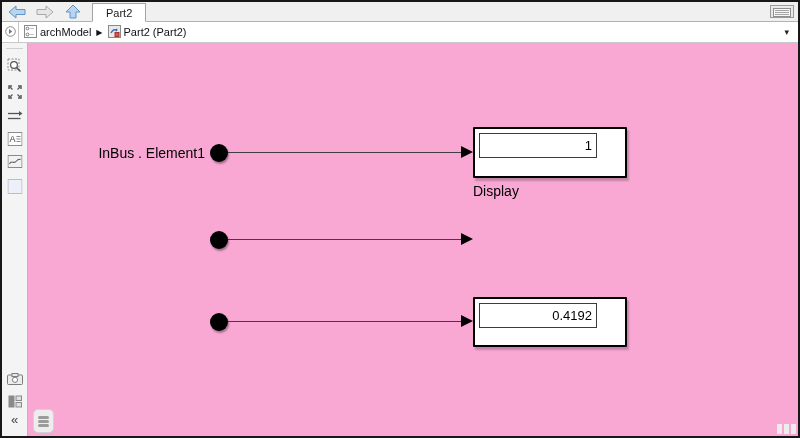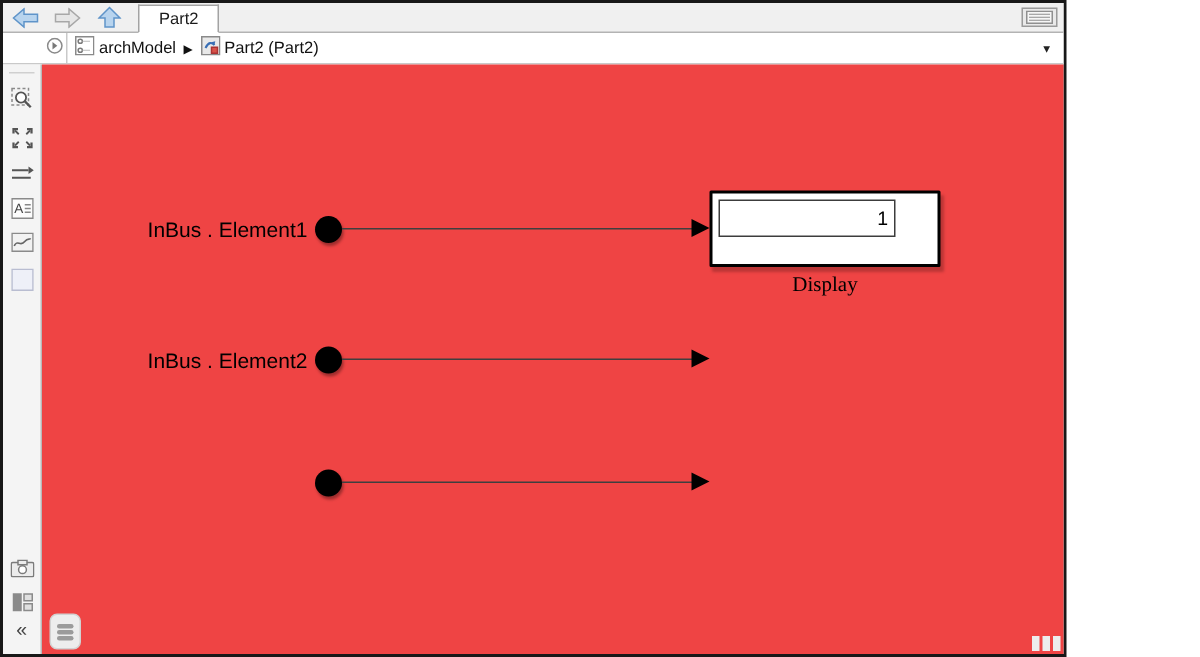--- a/index.html
+++ b/index.html
@@ -1,20 +1,20 @@
 <!DOCTYPE html>
 <html><head>
 <meta charset="utf-8">
 <style>
   * { box-sizing: border-box; margin: 0; padding: 0; }
   html,body { width: 800px; height: 438px; }
   body { font-family: "Liberation Sans", sans-serif; background: #fff; }
 
   .window {
-    width: 711px; height: 438px;
+    width: 800px; height: 438px;
     border: 2px solid #181818;
     display: flex; flex-direction: column;
     background: #fff;
     position: relative;
   }
 
   
   .titlebar {
     height: 20px; flex: 0 0 20px;
     background: #f0f0f0;
@@ -41,21 +41,21 @@
     width: 24px; height: 13px;
     border: 1px solid #9a9a9a; background: #e9e9e9;
     display: flex; align-items: center; justify-content: center;
   }
 
   
   .breadcrumb-row {
     height: 21px; flex: 0 0 21px;
     background: #fff;
     border-bottom: 1px solid #c9c9c9;
-    display: flex; align-items: center; padding-left: 26px;
+    display: flex; align-items: center;
   }
   .explorer-toggle {
     width: 17px; align-self: stretch;
     border-right: 1px solid #c9c9c9;
     display: flex; align-items: center; justify-content: center;
   }
   .crumbs {
     display: flex; align-items: center;
     padding-left: 5px; gap: 4px;
     font-size: 11px; color: #111;
@@ -79,21 +79,21 @@
   }
   .sb-icon {
     position: absolute; left: 50%; transform: translateX(-50%);
     display: flex; align-items: center; justify-content: center;
     color: #5f5f5f;
   }
   .sb-icon svg { display: block; }
   .collapse-glyph { font-size: 13px; color: #444; line-height: 1; }
 
   .canvas {
-    flex: 1; position: relative; background: #ef4444; overflow: hidden;
+    flex: 1; position: relative; background: #f9a8d4; overflow: hidden;
   }
 
   
   .sig-label {
     position: absolute; left: 40px; width: 137px; height: 16px;
     text-align: right; font-size: 14px; color: #000; line-height: 16px;
     white-space: nowrap;
   }
   .sig-dot {
     position: absolute; width: 18px; height: 18px; border-radius: 50%;
@@ -115,21 +115,21 @@
     box-shadow: 2px 3px 2px rgba(0,0,0,0.22);
   }
   .display-inner {
     position: absolute; left: 4px; top: 4px; width: 118px;
     border: 1px solid #3c3c3c;
     display: flex; align-items: center; justify-content: flex-end;
     padding-right: 4px; font-size: 13px; color: #000;
   }
   .display-label {
     position: absolute; left: 445px; width: 154px; height: 16px;
-    text-align: center; font-size: 14px; color: #000; font-family: Liberation Serif, serif;
+    text-align: left; font-size: 14px; color: #000;
   }
 
   
   .data-badge {
     position: absolute; left: 5px; top: 366px;
     width: 21px; height: 24px;
     background: #ededed; border: 1px solid #d2d2d2; border-radius: 5px;
     display: flex; align-items: center; justify-content: center;
   }
   .stack-icon { display: flex; flex-direction: column; gap: 1px; }
@@ -295,28 +295,30 @@
 
       <div class="sig-label" style="top:102px">InBus . Element1</div>
       <div class="sig-dot" style="left:182px; top:101px"></div>
       <div class="sig-line" style="top:109px"></div>
       <div class="sig-arrow" style="top:103px"></div>
       <div class="display-block" style="top:84px; height:51px">
         <div class="display-inner" style="height:25px">1</div>
       </div>
       <div class="display-label" style="top:140px">Display</div>
 
-      <div class="sig-label" style="top:189px">InBus . Element2</div>
       <div class="sig-dot" style="left:182px; top:188px"></div>
       <div class="sig-line" style="top:196px"></div>
       <div class="sig-arrow" style="top:190px"></div>
 
       <div class="sig-dot" style="left:182px; top:270px"></div>
       <div class="sig-line" style="top:278px"></div>
       <div class="sig-arrow" style="top:272px"></div>
+      <div class="display-block" style="top:254px; height:50px">
+        <div class="display-inner" style="height:25px">0.4192</div>
+      </div>
 
       <div class="data-badge">
         <span class="stack-icon">
             <span></span>
             <span></span>
             <span></span>
           </span>
       </div>
       <div class="resize-grip">
           <span></span>

